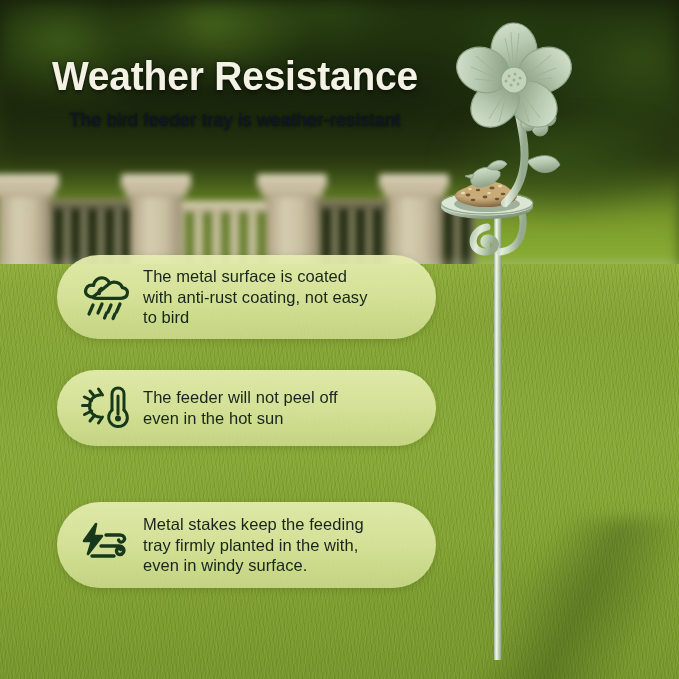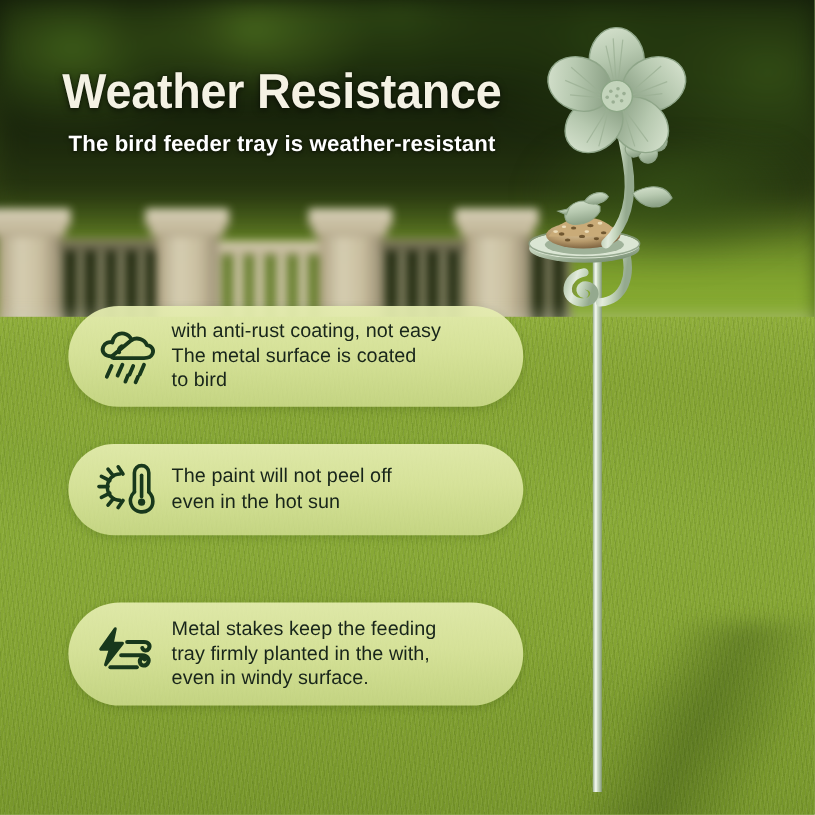--- a/index.html
+++ b/index.html
@@ -160,22 +160,22 @@
     font-weight:700;
     letter-spacing:-.2px;
     color:#f4f2e4;
     font-family:"Liberation Sans Narrow","Liberation Sans", sans-serif;
     transform:scaleX(.95);
     text-shadow:0 2px 6px rgba(0,0,0,.55), 0 0 2px rgba(0,0,0,.5);
   }
   .subhead {
     margin-top:10px;
     font-size:18.5px; line-height:1.34;
-    font-weight:700;
-    color:#ffffff;
+    font-weight:400;
+    color:#0f172a;
     letter-spacing:.1px;
     text-shadow:0 1px 4px rgba(0,0,0,.6), 0 0 2px rgba(0,0,0,.45);
   }
   .subhead span { display:block; }
 
   
   .pill {
     position:absolute; left:57px; width:379px;
     display:flex; align-items:center;
     border-radius:999px;
@@ -391,22 +391,22 @@
         <path d="M20.5 15.5 C 18.5 16.6, 17.6 18.6, 18.4 20.6"></path>
         <path d="M12 32 L 8 41"></path>
         <path d="M21 31 L 17 40"></path>
         <path d="M30 32 L 27 39"></path>
         <path d="M39 31 L 35.5 39"></path>
         <path d="M25.5 40 L 23.5 45"></path>
         <path d="M34 41 L 32 45.5"></path>
       </svg>
     </div>
     <div class="pill-text">
+      <span>The metal surface is coated</span>
       <span>with anti-rust coating, not easy</span>
-      <span>The metal surface is coated</span>
       <span>to bird</span>
     </div>
   </div>
 
   <div class="pill pill-2">
     <div class="pill-icon">
       <svg width="52" height="48" viewBox="0 0 52 48" fill="none" stroke="currentColor" stroke-width="3" stroke-linecap="round" stroke-linejoin="round">
 
         <path d="M20 11 C 14 11, 9.5 15.8, 9.5 22 C 9.5 28.2, 14 33, 20 33"></path>
         <path d="M18.5 5 L 22.5 11"></path>
@@ -418,21 +418,21 @@
         <path d="M18.5 39 L 22.5 33"></path>
 
         <path d="M32 26 L 32 10 C 32 6.4, 34.8 4, 38 4 C 41.2 4, 44 6.4, 44 10 L 44 26"></path>
         <path d="M32 26 C 28.6 29, 27.5 34, 30 38 C 33 42.8, 39.5 44, 44 40.8
                  C 48.4 37.6, 48.6 30.4, 44 26"></path>
         <path d="M38 12 L 38 30"></path>
         <circle cx="38" cy="34.5" r="3" fill="currentColor" stroke="none"></circle>
       </svg>
     </div>
     <div class="pill-text">
-      <span>The paint will not peel off</span>
+      <span>The feeder will not peel off</span>
       <span>even in the hot sun</span>
     </div>
   </div>
 
   <div class="pill pill-3">
     <div class="pill-icon">
       <svg width="52" height="46" viewBox="0 0 52 46" fill="none" stroke="currentColor" stroke-width="3.4" stroke-linecap="round" stroke-linejoin="round">
 
         <path d="M16 2 L 4 19 L 12 19 L 8 32 L 22 14 L 13.5 14 Z" fill="currentColor" stroke="currentColor" stroke-width="2.6"></path>
 

